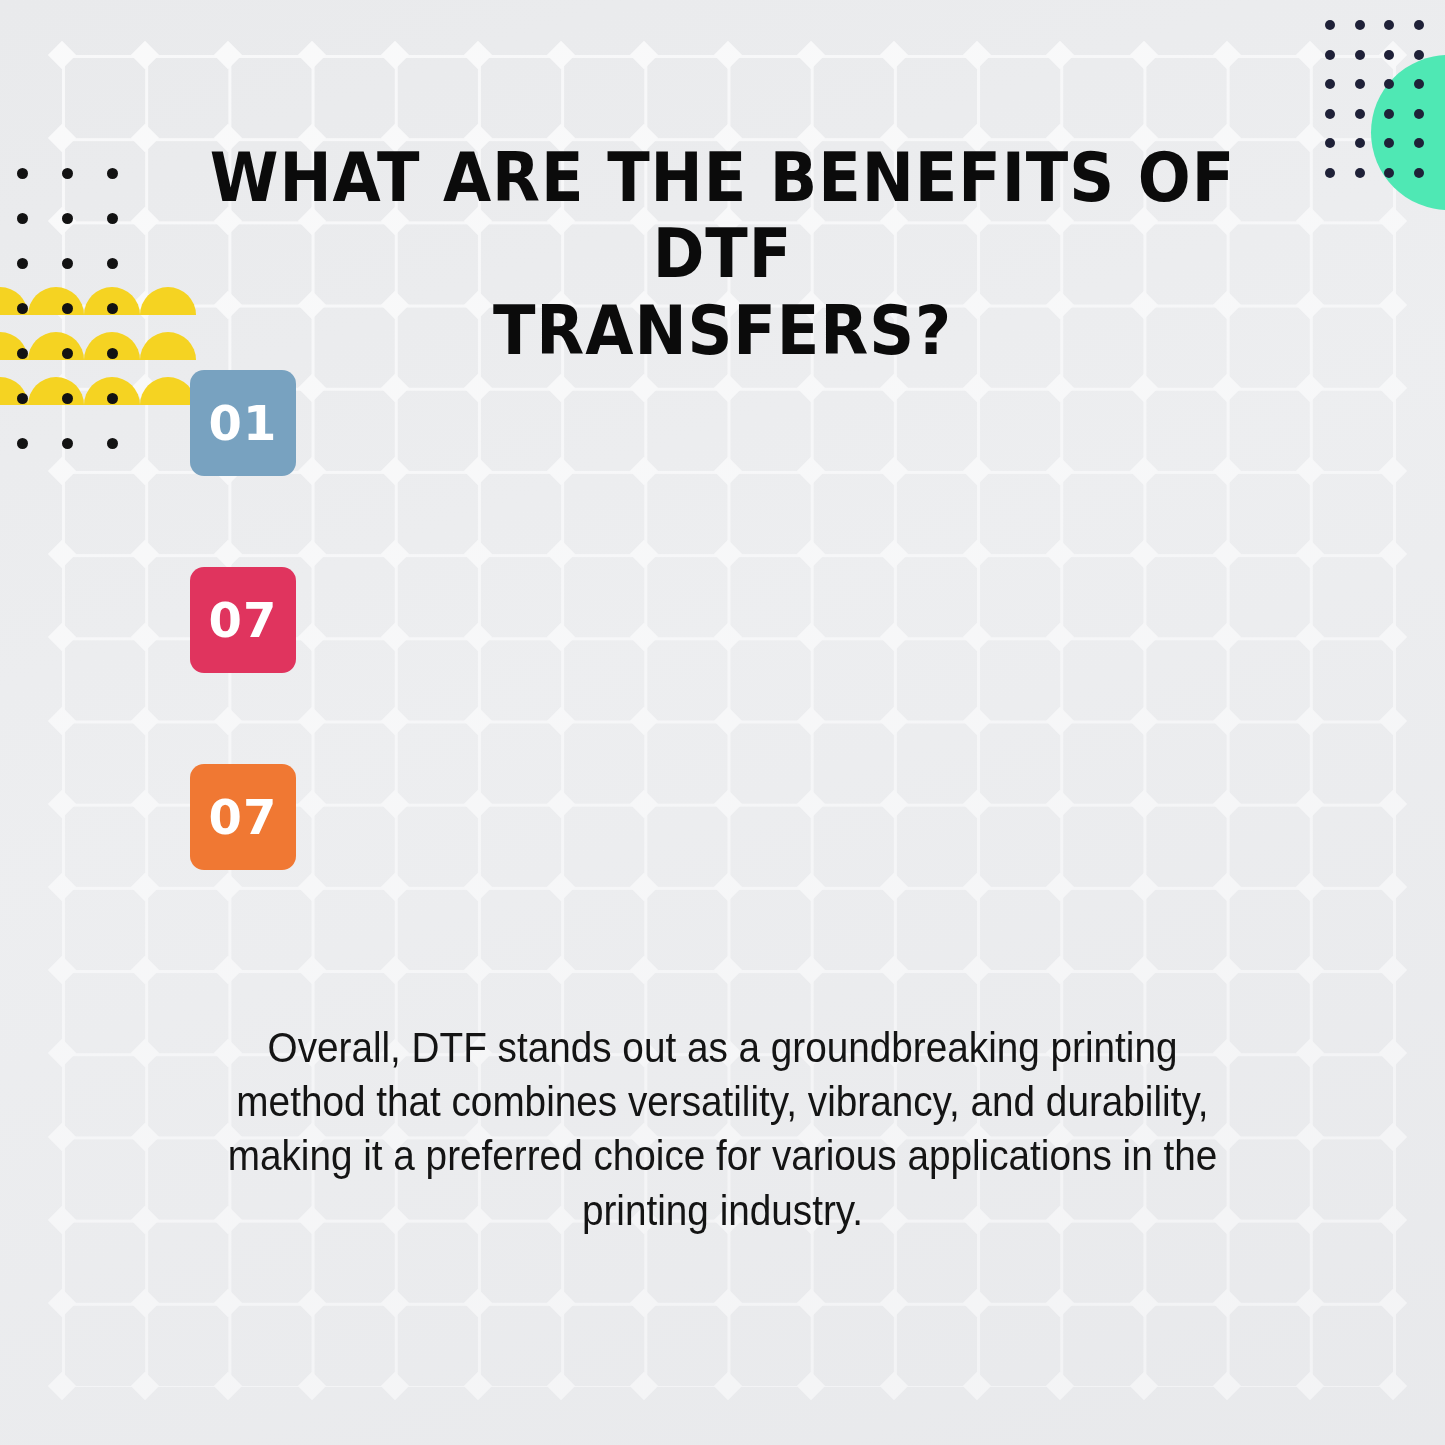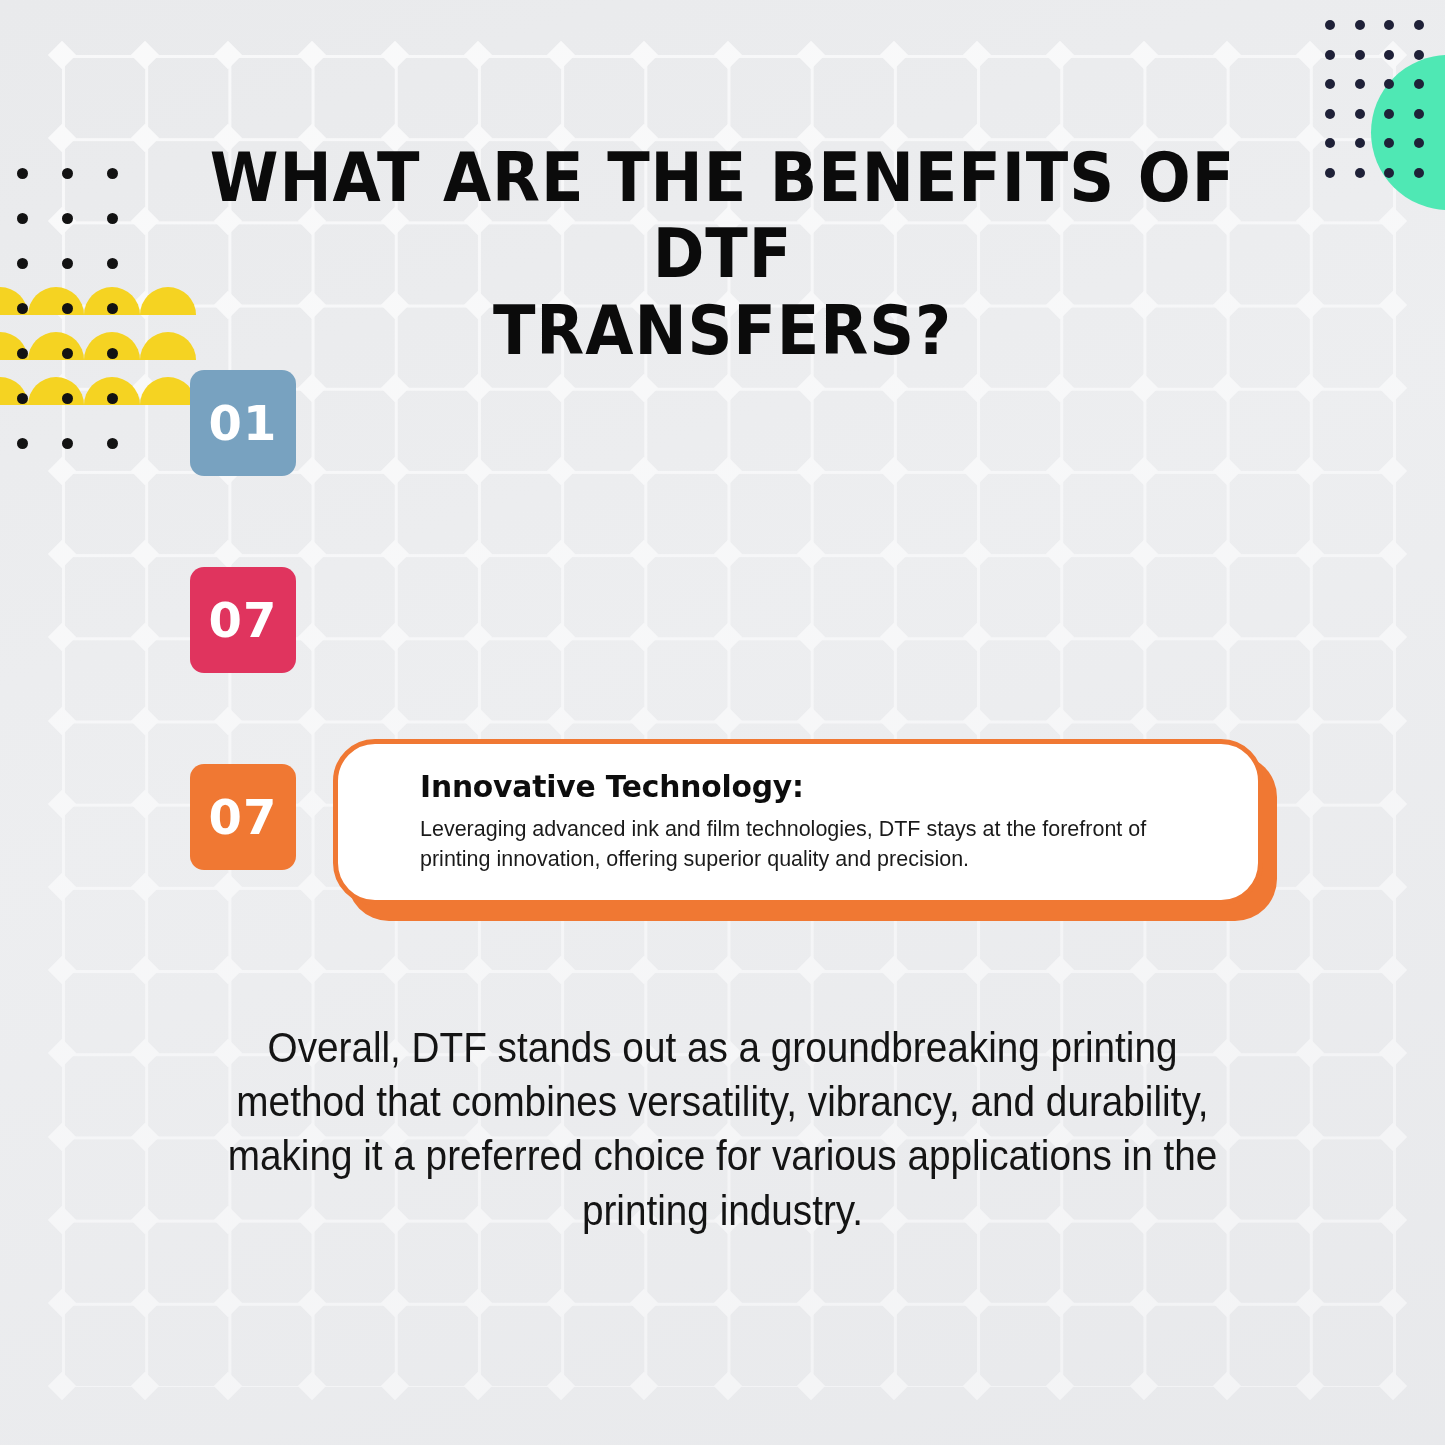--- a/index.html
+++ b/index.html
@@ -532,24 +532,17 @@
   <div class="card-row" data-idx="0">
     <div class="badge" style="background: rgb(120, 162, 192);">01</div>
   </div>
 
   <div class="card-row" data-idx="1">
     <div class="badge" style="background: rgb(224, 52, 94);">07</div>
   </div>
 
   <div class="card-row" data-idx="2">
     <div class="badge" style="background: rgb(240, 120, 51);">07</div>
-    <div class="card-wrap">
-      <div class="card-shadow" style="background: rgb(240, 120, 51);"></div>
-      <div class="card" style="border-color: rgb(240, 120, 51);">
-        <p class="card-title">Innovative Technology:</p>
-        <p class="card-body">Leveraging advanced ink and film technologies, DTF stays at the forefront of printing innovation, offering superior quality and precision.</p>
-      </div>
-    </div>
   </div>
 
   <div id="footer-text">Overall, DTF stands out as a groundbreaking printing method that combines versatility, vibrancy, and durability, making it a preferred choice for various applications in the printing industry.</div>
 
 </div>
 
 </body></html>

